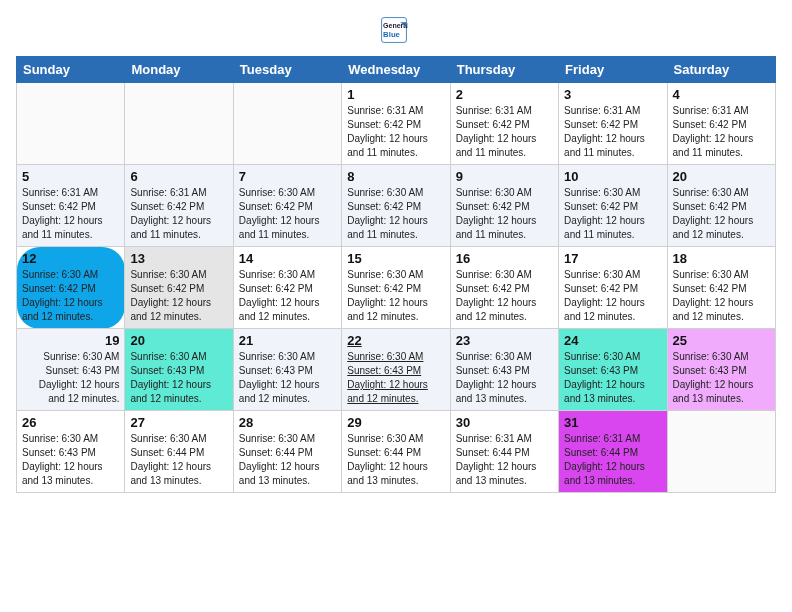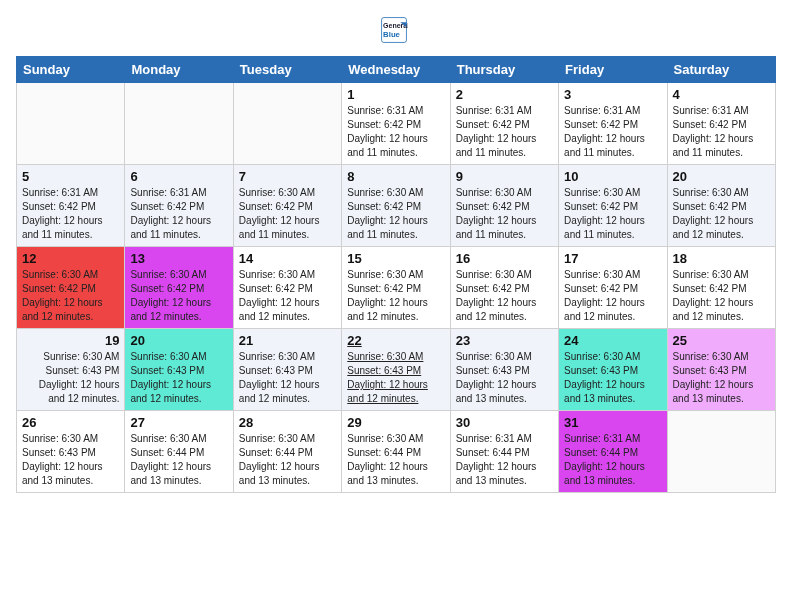--- a/index.html
+++ b/index.html
@@ -194,28 +194,28 @@
         </td>
         <td style="background: rgb(240, 244, 250);">
           <span class="day-num">20</span>
           <div class="cell-content" style="white-space: pre-line;">Sunrise: 6:30 AM
 Sunset: 6:42 PM
 Daylight: 12 hours
 and 12 minutes.</div>
         </td>
       </tr>
       <tr>
-        <td style="background: #ef4444;">
+        <td style="background: #0ea5e9; border-radius: 23px;">
           <span class="day-num">12</span>
           <div class="cell-content" style="white-space: pre-line;">Sunrise: 6:30 AM
 Sunset: 6:42 PM
 Daylight: 12 hours
 and 12 minutes.</div>
         </td>
-        <td style="background: #d946ef;">
+        <td style="background: #e5e5e5;">
           <span class="day-num">13</span>
           <div class="cell-content" style="white-space: pre-line;">Sunrise: 6:30 AM
 Sunset: 6:42 PM
 Daylight: 12 hours
 and 12 minutes.</div>
         </td>
         <td style="background: rgb(255, 255, 255);">
           <span class="day-num">14</span>
           <div class="cell-content" style="white-space: pre-line;">Sunrise: 6:30 AM
 Sunset: 6:42 PM

